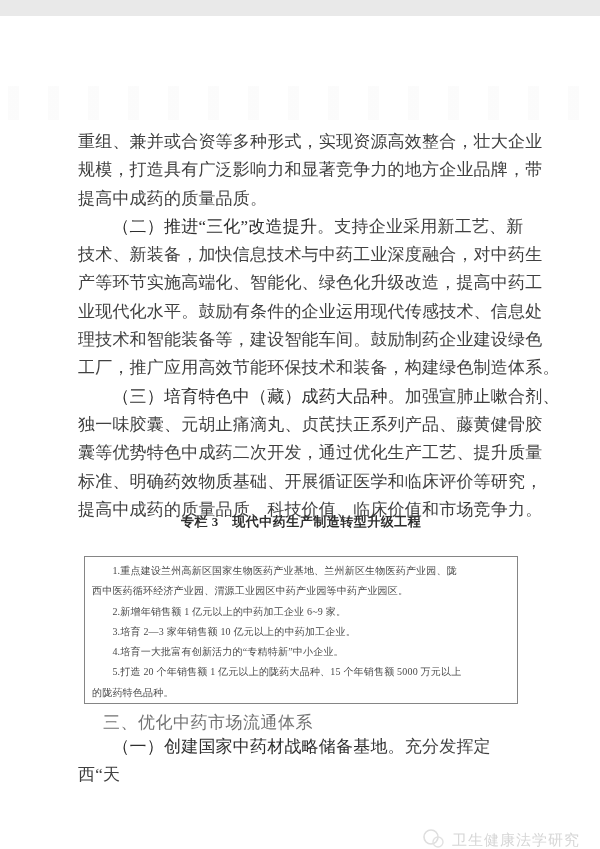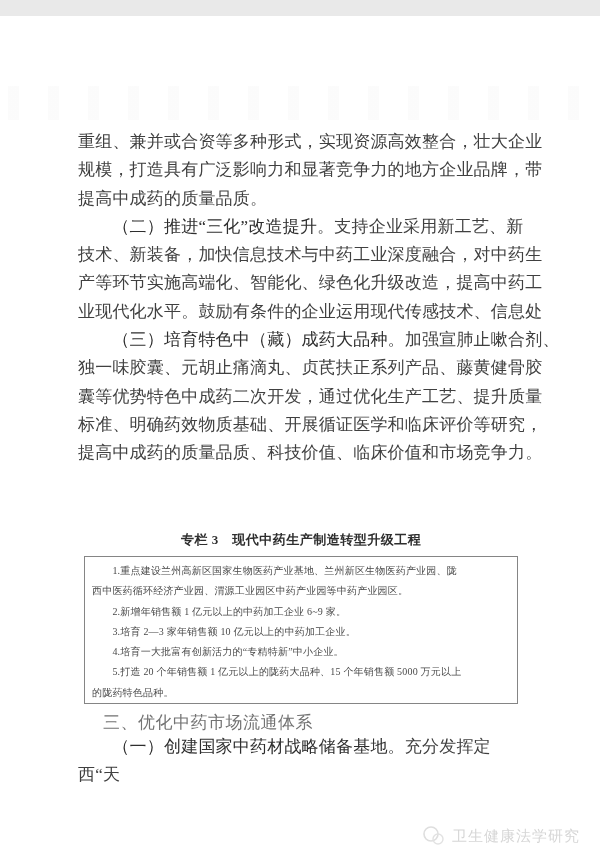--- a/index.html
+++ b/index.html
@@ -19,21 +19,21 @@
     opacity:.55;
   }
   .body-block{
     position:absolute;left:78px;top:112px;width:446px;
     font-size:17px;line-height:28.3px;
     letter-spacing:.2px;
   }
   .line{white-space:nowrap;}
   .b{font-weight:400;color:#2e2e2e;}
   .box-title{
-    position:absolute;left:78px;top:514px;width:446px;
+    position:absolute;left:78px;top:496px;width:446px;
     text-align:center;font-weight:700;font-size:13px;color:#2e2e2e;
     letter-spacing:.5px;line-height:20px;
   }
   .panel{
     position:absolute;left:84px;top:540px;width:434px;height:148px;
     border:1px solid #858585;box-sizing:border-box;
     padding:4px 7px 0 7px;
     font-size:10px;line-height:20.3px;color:#4a4a4a;
     letter-spacing:.2px;
   }
@@ -42,41 +42,43 @@
     position:absolute;left:103px;top:694px;width:400px;
     font-weight:400;font-size:17px;color:#737373;
     line-height:26px;letter-spacing:.5px;
   }
   .last-para{
     position:absolute;left:78px;top:717px;width:446px;
     font-size:17px;line-height:28.3px;letter-spacing:.2px;
   }
   .wm{
     position:absolute;top:806px;right:20px;height:28px;
-    display:flex;align-items:center;gap:6px;
+    display:flex;align-items:flex-end;gap:6px;
     color:#d6d6d6;font-size:15px;letter-spacing:1px;
     font-family:"Liberation Sans","DejaVu Sans",sans-serif;
   }
   .wm-icon{display:inline-flex;width:24px;height:22px;}
 </style>
 </head>
 <body>
 
 <div class="page">
 
   <div class="faint-band"></div>
 
   <div class="body-block">
     <div class="line"><span class="b"></span><span>重组、兼并或合资等多种形式，实现资源高效整合，壮大企业</span></div>
     <div class="line"><span class="b"></span><span>规模，打造具有广泛影响力和显著竞争力的地方企业品牌，带</span></div>
     <div class="line"><span class="b"></span><span>提高中成药的质量品质。</span></div>
     <div class="line"><span class="b">　　（二）推进“三化”改造提升。</span><span>支持企业采用新工艺、新</span></div>
     <div class="line"><span class="b"></span><span>技术、新装备，加快信息技术与中药工业深度融合，对中药生</span></div>
     <div class="line"><span class="b"></span><span>产等环节实施高端化、智能化、绿色化升级改造，提高中药工</span></div>
     <div class="line"><span class="b"></span><span>业现代化水平。鼓励有条件的企业运用现代传感技术、信息处</span></div>
+    <div class="line"><span class="b"></span><span>理技术和智能装备等，建设智能车间。鼓励制药企业建设绿色</span></div>
+    <div class="line"><span class="b"></span><span>工厂，推广应用高效节能环保技术和装备，构建绿色制造体系。</span></div>
     <div class="line"><span class="b">　　（三）培育特色中（藏）成药大品种。</span><span>加强宣肺止嗽合剂、</span></div>
     <div class="line"><span class="b"></span><span>独一味胶囊、元胡止痛滴丸、贞芪扶正系列产品、藤黄健骨胶</span></div>
     <div class="line"><span class="b"></span><span>囊等优势特色中成药二次开发，通过优化生产工艺、提升质量</span></div>
     <div class="line"><span class="b"></span><span>标准、明确药效物质基础、开展循证医学和临床评价等研究，</span></div>
     <div class="line"><span class="b"></span><span>提高中成药的质量品质、科技价值、临床价值和市场竞争力。</span></div>
   </div>
 
   <div class="box-title">专栏 3　现代中药生产制造转型升级工程</div>
 
   <div class="panel">

